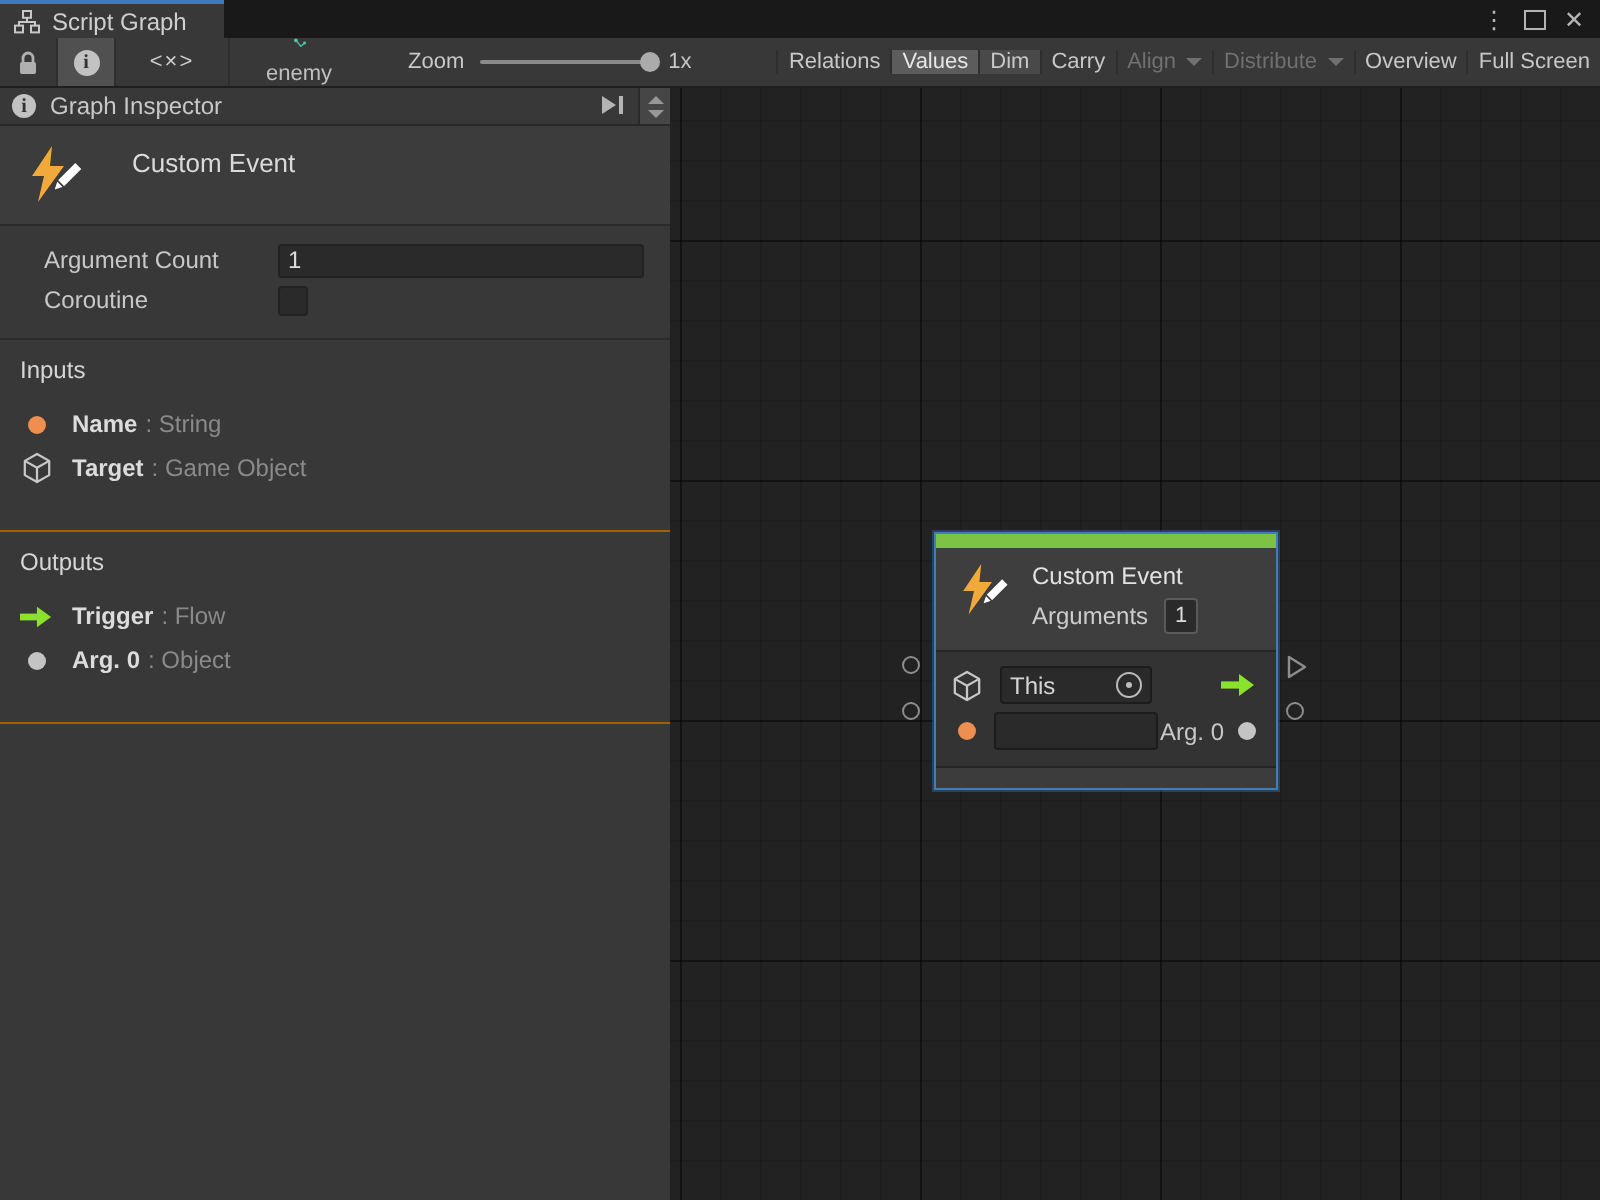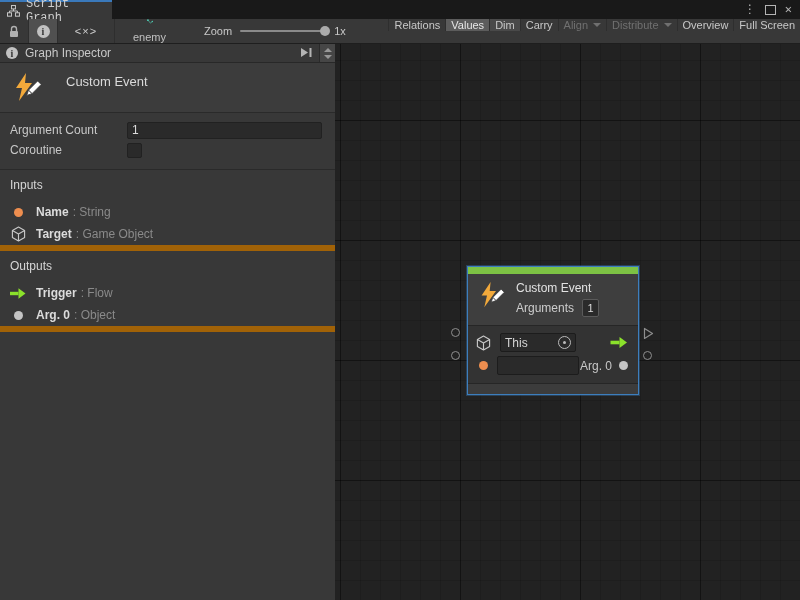--- a/index.html
+++ b/index.html
@@ -1,41 +1,41 @@
 <!DOCTYPE html>
 <html><head>
 <meta charset="utf-8">
 <style>
   html,body{margin:0;padding:0;width:800px;height:600px;overflow:hidden;
     font-family:"Liberation Sans",sans-serif;background:#191919;
     -webkit-font-smoothing:antialiased;}
   .window{position:relative;width:800px;height:600px;background:#191919;}
 
   
-  .titlebar{height:19px;background:#191919;display:flex;align-items:stretch;font-family:Liberation Mono, monospace;}
+  .titlebar{height:19px;background:#191919;display:flex;align-items:stretch;}
   .tab{width:112px;background:#383838;border-top:2px solid #3A79BB;display:flex;
     align-items:center;gap:6px;padding-left:7px;color:#CFCFCF;font-size:12px;box-sizing:border-box;}
   .win-controls{margin-left:auto;display:flex;align-items:center;gap:9px;padding-right:8px;color:#B4B4B4;}
   .win-controls .glyph{font-size:12px;line-height:12px;cursor:default;}
   .maxbox{width:9px;height:8px;border:1px solid #B4B4B4;}
 
   
   .toolbar{height:24px;background:#383838;border-bottom:1px solid #1E1E1E;display:flex;
     align-items:stretch;font-size:11px;color:#C8C8C8;}
   .tbtn{display:flex;align-items:center;justify-content:center;border-right:1px solid #2E2E2E;}
   .tbtn.lock{width:28px;}
   .tbtn.info{width:28px;background:#505050;}
   .tbtn.code{width:56px;color:#CFCFCF;font-size:11px;letter-spacing:1px;}
   .info-circle{width:13px;height:13px;border-radius:50%;background:#C2C2C2;color:#333;
     font-size:10px;font-weight:bold;display:flex;align-items:center;justify-content:center;font-family:"Liberation Serif",serif;}
   .graph-ref{margin-left:18px;display:flex;align-items:center;gap:6px;color:#C0C0C0;flex-direction:column;}
   .zoom-ctrl{margin-left:38px;display:flex;align-items:center;gap:8px;}
   .zoom-track{width:86px;height:2px;background:#8A8A8A;position:relative;border-radius:1px;}
   .zoom-handle{position:absolute;right:-4px;top:-4px;width:10px;height:10px;border-radius:50%;background:#ABABAB;}
-  .tb-group{margin-left:auto;display:flex;align-items:flex-start;}
+  .tb-group{margin-left:auto;display:flex;align-items:center;}
   .tb-item{display:flex;align-items:center;padding:0 5px;border-left:1px solid #2E2E2E;white-space:nowrap;}
   .tb-item.active{background:#5C5C5C;color:#E6E6E6;}
   .tb-item.semi{background:#494949;}
   .tb-item.disabled{color:#707070;}
   .dd-arrow{width:0;height:0;border-left:4px solid transparent;border-right:4px solid transparent;
     border-top:4px solid #707070;margin-left:5px;}
 
   
   .inspector{position:absolute;left:0;top:44px;width:335px;bottom:0;background:#383838;color:#C8C8C8;}
   .insp-bar{height:18px;display:flex;align-items:center;gap:7px;padding-left:6px;
@@ -45,28 +45,28 @@
   .spinner{position:absolute;right:0;top:0;width:15px;height:18px;background:#464646;
     border-left:1px solid #2A2A2A;display:flex;flex-direction:column;align-items:center;justify-content:center;gap:3px;}
   .tri-up{width:0;height:0;border-left:4px solid transparent;border-right:4px solid transparent;border-bottom:4px solid #979797;}
   .tri-down{width:0;height:0;border-left:4px solid transparent;border-right:4px solid transparent;border-top:4px solid #979797;}
 
   .unit-header{height:49px;background:#3C3C3C;border-bottom:1px solid #2A2A2A;display:flex;
     align-items:center;padding-left:12px;}
   .unit-title{margin-left:24px;font-size:13px;color:#DADADA;align-self:flex-start;margin-top:11px;}
 
   .fields{padding:7px 0 9px 10px;border-bottom:1px solid #2A2A2A;}
-  .frow{display:flex;align-items:center;height:20px;}
+  .frow{display:flex;align-items:center;height:20px;margin-left:12px;}
   .flabel{width:117px;font-size:12px;color:#C8C8C8;flex:none;}
   .finput{flex:1;margin-right:13px;height:15px;background:#2A2A2A;border:1px solid #212121;
     border-radius:2px;color:#DCDCDC;font-size:12px;padding:0 4px;outline:none;
     font-family:"Liberation Sans",sans-serif;}
   .checkbox{width:13px;height:13px;background:#2A2A2A;border:1px solid #212121;border-radius:2px;}
 
-  .section{padding:8px 0 0 10px;border-bottom:6px solid #a16207;}
+  .section{padding:8px 0 20px 10px;border-bottom:1px solid #a16207;}
   .sheader{font-size:12px;color:#D6D6D6;margin-bottom:9px;}
   .prow{display:flex;align-items:center;height:22px;font-size:12px;}
   .picon{width:16px;display:flex;justify-content:center;align-items:center;flex:none;margin-right:10px;}
   .pname{font-weight:bold;color:#DCDCDC;}
   .ptype{color:#8A8A8A;margin-left:4px;}
   .dot{border-radius:50%;}
   .dot.orange{width:9px;height:9px;background:#EE8E4F;}
   .dot.gray{width:9px;height:9px;background:#C4C4C4;}
 
   

